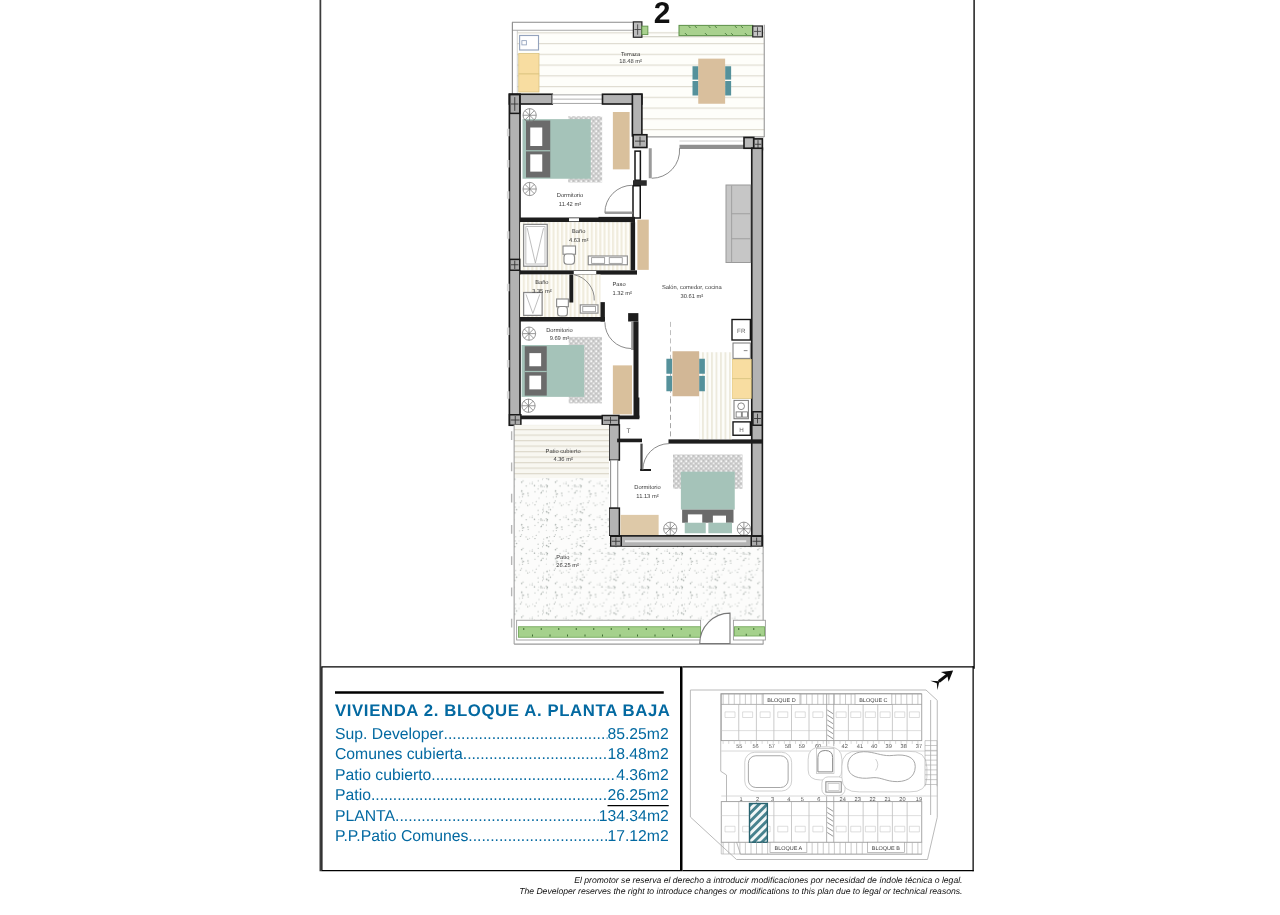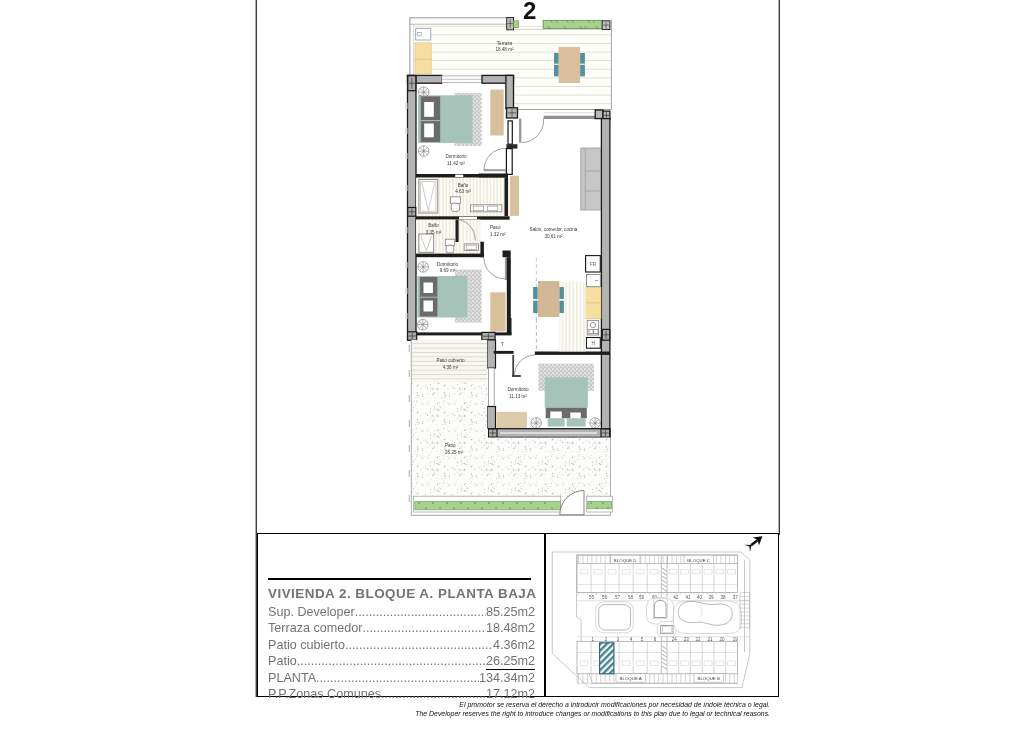--- a/index.html
+++ b/index.html
@@ -3,21 +3,21 @@
 <meta charset="utf-8">
 <style>
 html,body{margin:0;padding:0;background:#fff;width:1024px;height:732px;overflow:hidden}
 *{box-sizing:border-box}
 body{font-family:"Liberation Sans",sans-serif;-webkit-font-smoothing:antialiased}
 #page{position:relative;width:1024px;height:732px;background:#fff}
 #plansvg{position:absolute;left:0;top:0}
 #num2{position:absolute;left:523px;top:-3.5px;font-size:24px;font-weight:700;color:#111}
 #tablebox{position:absolute;left:257px;top:533px;width:288.5px;height:164px;border:1.8px solid #000;border-right:2.2px solid #000}
 #sitebox{position:absolute;left:545.5px;top:533px;width:233.5px;height:164px;border:1.8px solid #000;border-left:none}
-#tabin{position:absolute;left:10px;top:44px;width:270px;font-size:12.6px;color:#737373}
+#tabin{position:absolute;left:10px;top:19px;width:270px;font-size:12.6px;color:#0369a1}
 #tabin .ttl{font-weight:700;font-size:13.4px;letter-spacing:.5px;white-space:nowrap;margin:6px 0 2.5px 0}
 #tabin .rule{border-top:2.6px solid #000;margin-bottom:4px;width:263px}
 .row{display:flex;width:267px;height:16.6px;line-height:16.6px;white-space:nowrap}
 .row .dots{flex:1;overflow:hidden}
 .row .val{text-align:left}
 .u{border-bottom:1.3px solid #000}
 #discl{position:absolute;right:254px;top:700px;width:520px;text-align:right;font-style:italic;font-size:6.9px;line-height:9.3px;color:#111}
 </style>
 </head>
 <body>
@@ -607,41 +607,41 @@
 <div id="tablebox">
  <div id="tabin">
   <div class="rule"></div>
   <div class="ttl">VIVIENDA 2. BLOQUE A. PLANTA BAJA</div>
   <div class="row">
           <span>Sup. Developer</span>
           <span class="dots">......................................................</span>
           <span class="val">85.25m2</span>
         </div>
   <div class="row">
-          <span>Terraza comedor</span>
+          <span>Comunes cubierta</span>
           <span class="dots">......................................................</span>
           <span class="val">18.48m2</span>
         </div>
   <div class="row">
           <span>Patio cubierto</span>
           <span class="dots">......................................................</span>
           <span class="val">4.36m2</span>
         </div>
   <div class="row">
           <span>Patio</span>
           <span class="dots">......................................................</span>
           <span class="val u">26.25m2</span>
         </div>
   <div class="row">
           <span>PLANTA</span>
           <span class="dots">......................................................</span>
           <span class="val">134.34m2</span>
         </div>
   <div class="row">
-          <span>P.P.Zonas Comunes</span>
+          <span>P.P.Patio Comunes</span>
           <span class="dots">......................................................</span>
           <span class="val">17.12m2</span>
         </div>
  </div>
 </div>
 
 <div id="sitebox"></div>
 
 <div id="discl">El promotor se reserva el derecho a introducir modificaciones por necesidad de índole técnica o legal.<br>The Developer reserves the right to introduce changes or modifications to this plan due to legal or technical reasons.</div>
 </div>

